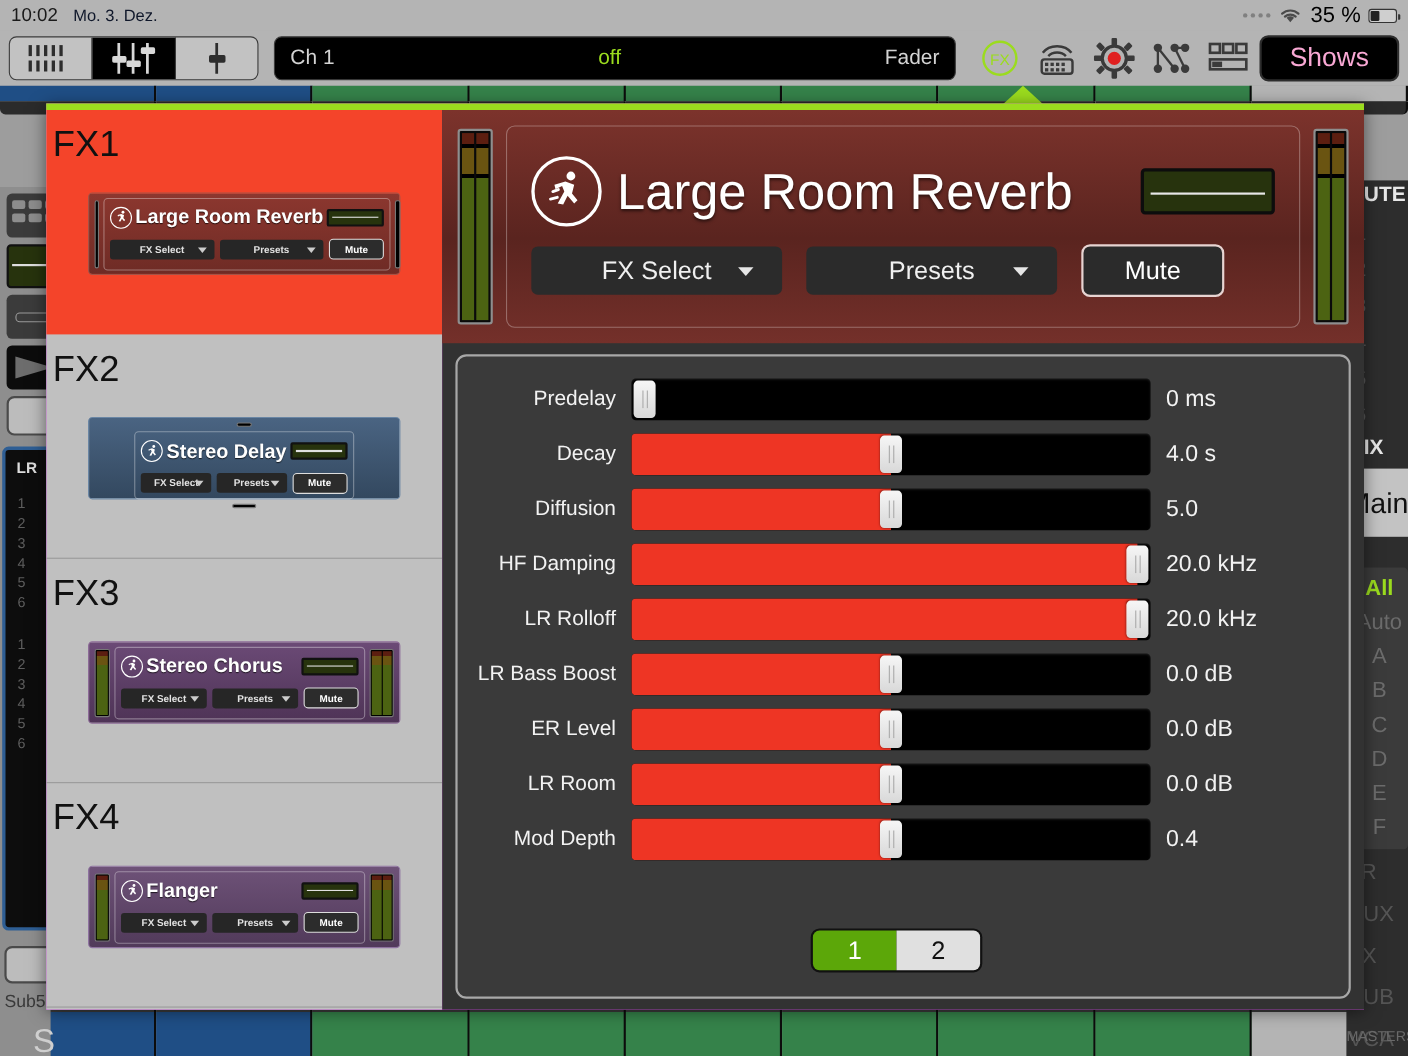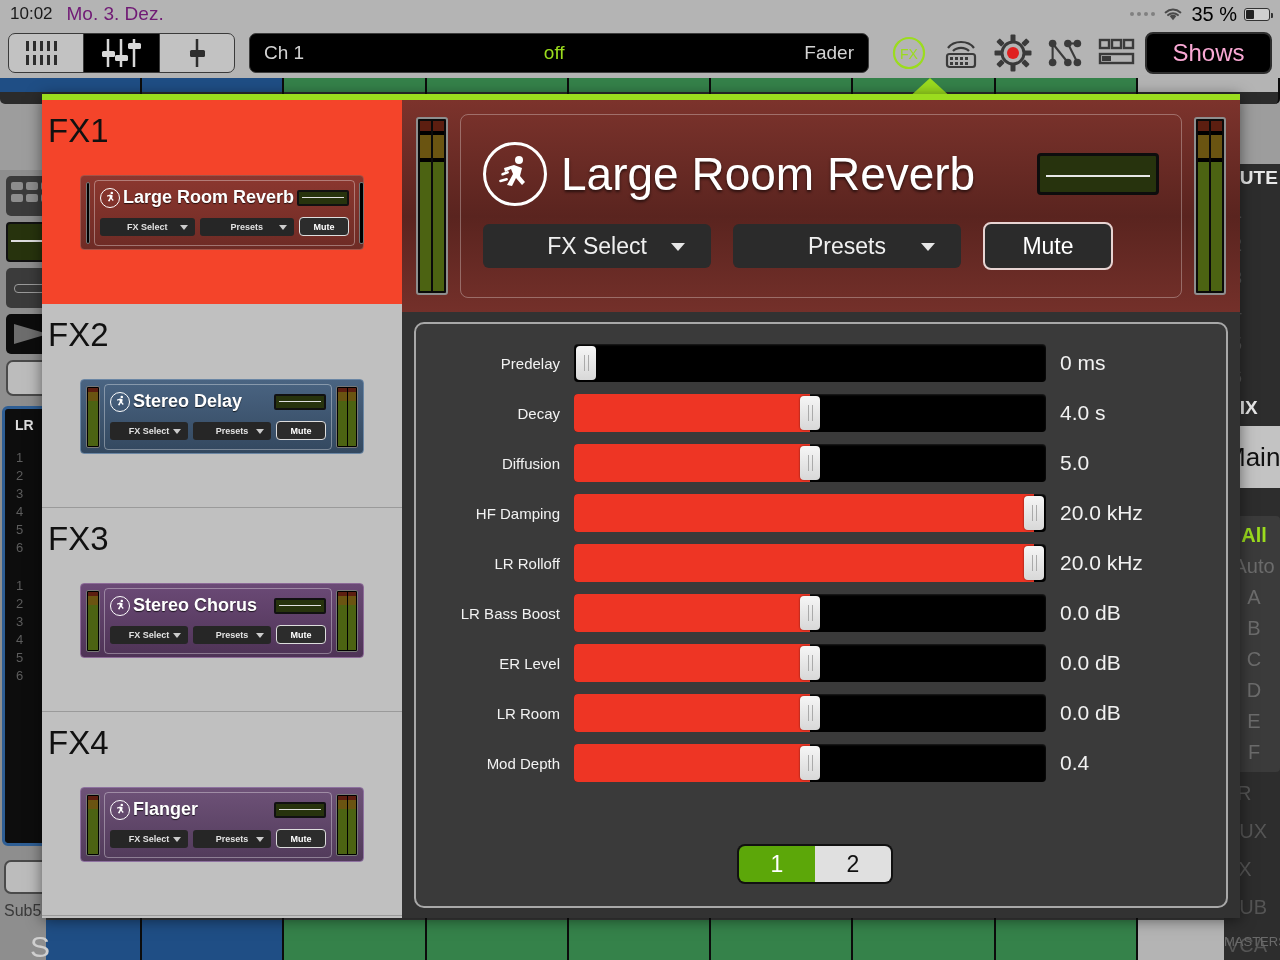--- a/index.html
+++ b/index.html
@@ -9,21 +9,21 @@
     background: #b4b4b4; overflow: hidden;
   }
   #root { position: relative; width: 1280px; height: 960px; }
 
   
   .statusbar {
     position: absolute; left: 0; top: 0; width: 1280px; height: 28px;
     background: #b4b4b4; display: flex; align-items: center;
   }
   .sb-time { font-size: 17px; color: #1a1a1a; margin-left: 10px; font-weight: 400;}
-  .sb-date { font-size: 19px; color: #701a75; margin-left: 14px; }
+  .sb-date { font-size: 15px; color: #0f172a; margin-left: 14px; }
   .sb-right { margin-left: auto; display: flex; align-items: center; gap: 7px; margin-right: 10px; }
   .sb-dots { display: flex; gap: 3px; align-items: center; }
   .sb-dots i { width: 4px; height: 4px; background: #808080; border-radius: 50%; display: block; }
   .sb-batt-pct { font-size: 20px; color: #000000; }
   .sb-batt {
     width: 26px; height: 13px; border: 1.5px solid #333; border-radius: 3px;
     position: relative; background: #cfcfcf;
   }
   .sb-batt::after { content:""; position:absolute; right:-4px; top:4px; width:2px;height:5px;background:#333;border-radius:0 1px 1px 0;}
   .sb-batt i { position:absolute; left:1px; top:1px; bottom:1px; width:35%; background:#222; border-radius:1px; display:block;}
@@ -114,21 +114,21 @@
   
   .fxlist { position:absolute; left:0; top:0; width:360px; height:818px; background:#c0c0c0;}
   .fxslot { position:relative; width:360px; height:204px; border-bottom:1px solid #9a9a9a; }
   .fxslot.sel { background:#f4442a; border-bottom:none;}
   .fxslot-label { position:absolute; left:6px; top:12px; font-size:33px; color:#111; }
   .thumb {
     position:absolute; left:38px; top:75px; width:284px; height:75px;
     border-radius:4px; display:flex; align-items:center; padding:4px 5px; gap:4px;
   }
   .thumb.reverb { background: linear-gradient(180deg,#8c372f,#6e2b25); border:1px solid #a35347;}
-  .thumb.delay  { background: linear-gradient(180deg,#4a6482,#33485f); border:1px solid #6a86a4;}
+  .thumb.delay  { background: linear-gradient(180deg,#4a6482,#33485f); border:1px solid #6a86a4;flex-direction:column;}
   .thumb.chorus { background: linear-gradient(180deg,#6b4a76,#4e3356); border:1px solid #8d6b98;}
   .thumb.flanger{ background: linear-gradient(180deg,#6e5278,#513a5a); border:1px solid #8e72a0;}
   .tmeter { width:14px; height:62px; background:#000; border:1px solid #777; border-radius:2px; display:flex; gap:1px; padding:1px;}
   .tmeter i { flex:1; background: linear-gradient(180deg,#5c1e10 0 7%,#6a5411 7% 22%,#4c6312 22% 100%); display:block;}
   .tmeter.wide { width:22px; }
   .tbody { flex:1; height:66px; border:1px solid rgba(255,255,255,.35); border-radius:4px; padding:2px 5px;}
   .tb-top { display:flex; align-items:center; height:30px; gap:3px;}
   .tb-logo { width:20px;height:20px;border:1.5px solid #fff; border-radius:50%; display:flex;align-items:center;justify-content:center;}
   .tb-name { font-size:18px; color:#fff; font-weight:bold; text-shadow:0 1px 1px rgba(0,0,0,.7); white-space:nowrap;}
   .tb-led { margin-left:auto; width:52px; height:16px; background:#27330d; border:2px solid #111; border-radius:2px; position:relative;}
@@ -163,21 +163,21 @@
   .dd span { font-size:23px; color:#f0f0f0;}
   .dd::after { content:""; position:absolute; right:26px; top:19px; border-left:7px solid transparent;border-right:7px solid transparent;border-top:8px solid #e6e6e6;}
   .mutebtn { width:130px; height:48px; background:#2b2b2b; border:2px solid #e7d4d2; border-radius:8px; display:flex;align-items:center;justify-content:center;}
   .mutebtn span { font-size:23px; color:#fff;}
 
   .params {
     position:absolute; left:12px; top:222px; width:814px; height:586px;
     background:#3a3a3a; border:2px solid #a8a8a8; border-radius:10px; padding:14px 0 0 0;
   }
   .prow { display:flex; align-items:center; height:50px; padding: 0 8px; }
-  .plabel { width:150px; text-align:right; font-size:15px; color:#f2f2f2; padding-right:14px; }
+  .plabel { width:150px; text-align:right; font-size:19px; color:#f2f2f2; padding-right:14px; }
   .ptrack {
     flex: 0 0 472px; height:38px; background:#000; border-radius:4px; position:relative; overflow:hidden;
     box-shadow: inset 0 1px 2px rgba(255,255,255,.12);
   }
   .pfill { position:absolute; left:0; top:0; bottom:0; background:#ee3524; }
   .pthumb {
     position:absolute; top:2px; bottom:2px; width:20px;
     background: linear-gradient(180deg,#f6f6f6,#d8d8d8); border-radius:4px;
     box-shadow: 0 0 2px rgba(0,0,0,.6); display:flex; align-items:center; justify-content:center; gap:3px;
   }

